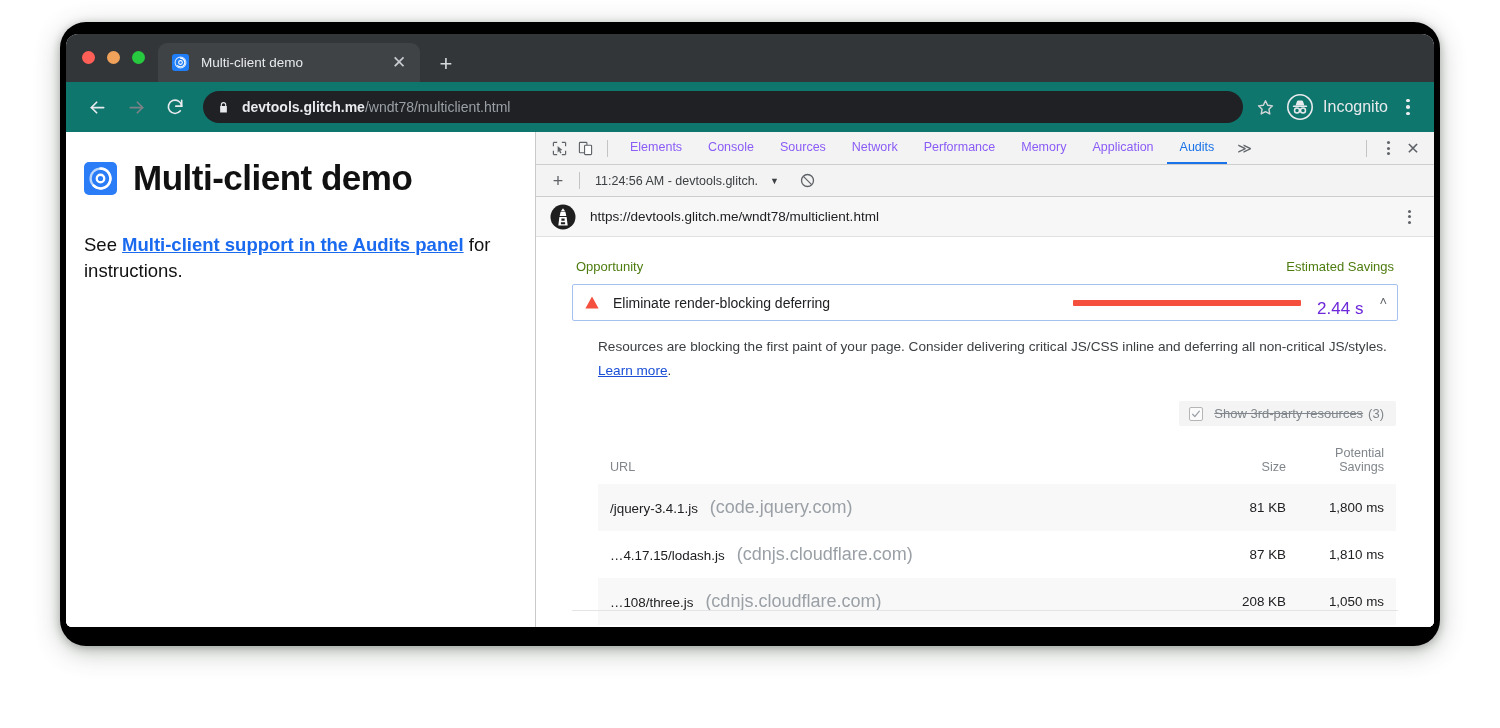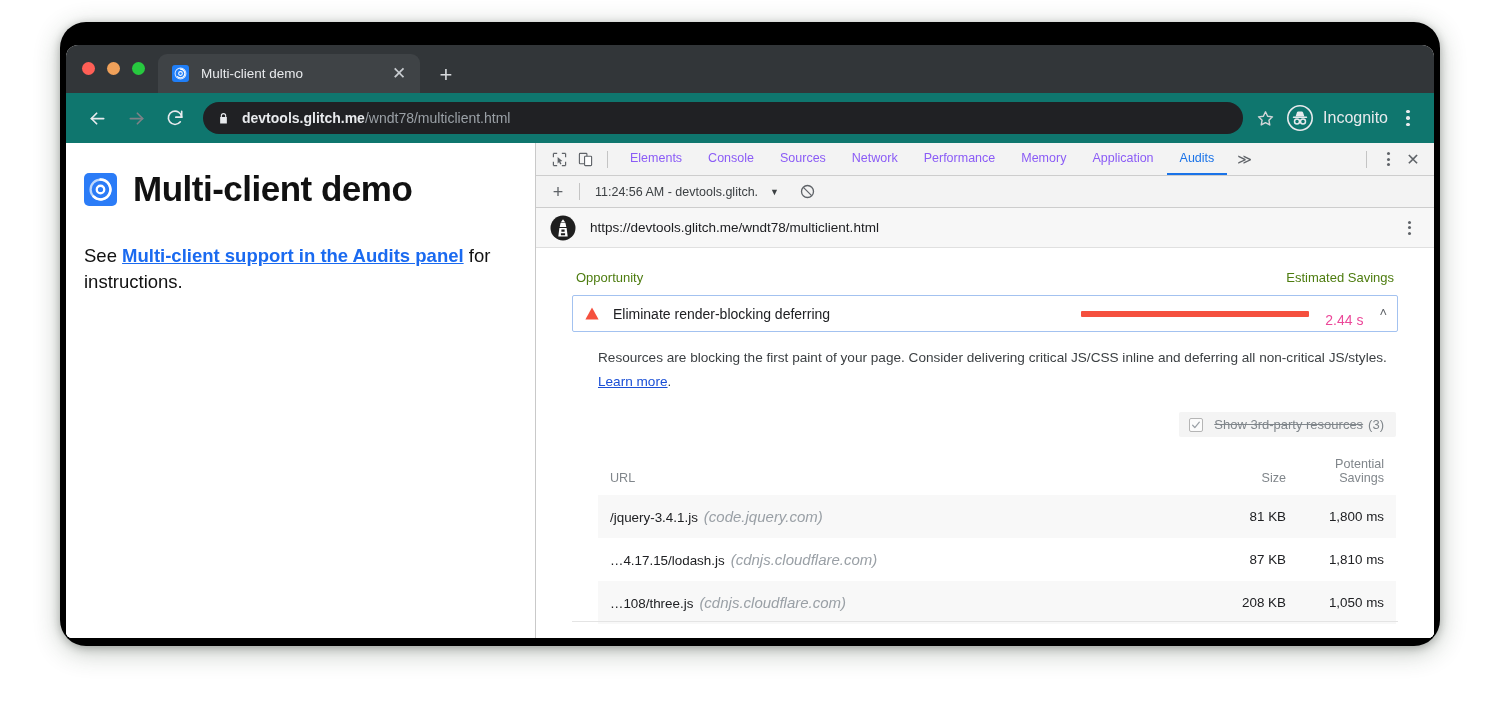--- a/index.html
+++ b/index.html
@@ -20,21 +20,21 @@
     width: 1380px;
     height: 624px;
     background: #000000;
     border-radius: 26px;
     box-shadow: 0 6px 26px rgba(40,60,40,0.30), 0 2px 8px rgba(0,0,0,0.25);
   }
 
   #browser-window {
     position: absolute;
     left: 66px;
-    top: 45px;
+    top: 34px;
     width: 1368px;
     height: 593px;
     border-radius: 12px 12px 6px 6px;
     overflow: hidden;
     background: #ffffff;
   }
 
   
   #tab-strip {
     position: relative;
@@ -326,22 +326,22 @@
     flex: none;
   }
   #savings-bar {
     width: 228px;
     height: 6px;
     background: #f5503e;
     border-radius: 1px;
   }
   #savings-value {
     margin-left: 16px;
-    font-size: 14px;
-    color: #ec4899;
+    font-size: 17px;
+    color: #6d28d9;
     white-space: nowrap;
     margin-top: 12px;
   }
   #opportunity-caret {
     margin-left: 16px;
     font-size: 13px;
     color: #5f6368;
     transform: translateY(-1px);
   }
 
@@ -401,21 +401,21 @@
   #resources-table th.col-size { width: 92px; }
   #resources-table th.col-savings { width: 98px; }
   #resources-table td {
     font-size: 13.4px;
     color: #202124;
     padding: 13px 12px;
     text-align: right;
     white-space: nowrap;
   }
   #resources-table td.col-url { text-align: left; }
-  #resources-table td .origin { color: #9aa0a6; font-size: 15px; margin-left: 6px; font-style: italic; }
+  #resources-table td .origin { color: #9aa0a6; font-size: 18px; margin-left: 12px; }
   #resources-table tbody tr.shade { background: #f8f8f8; }
 
   #report-footer-rule {
     position: absolute;
     left: 36px; right: 36px;
     bottom: 16px;
     height: 1px;
     background: #e4e4e4;
   }
 </style>

